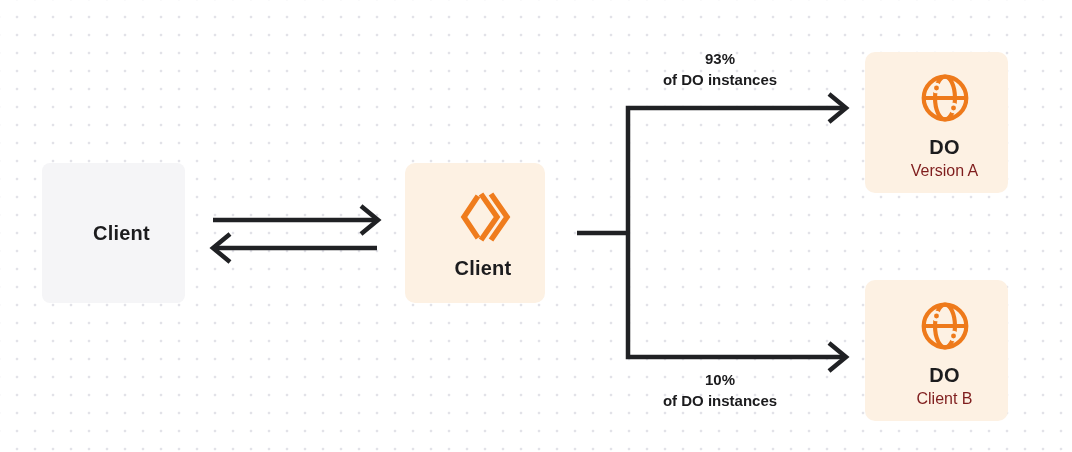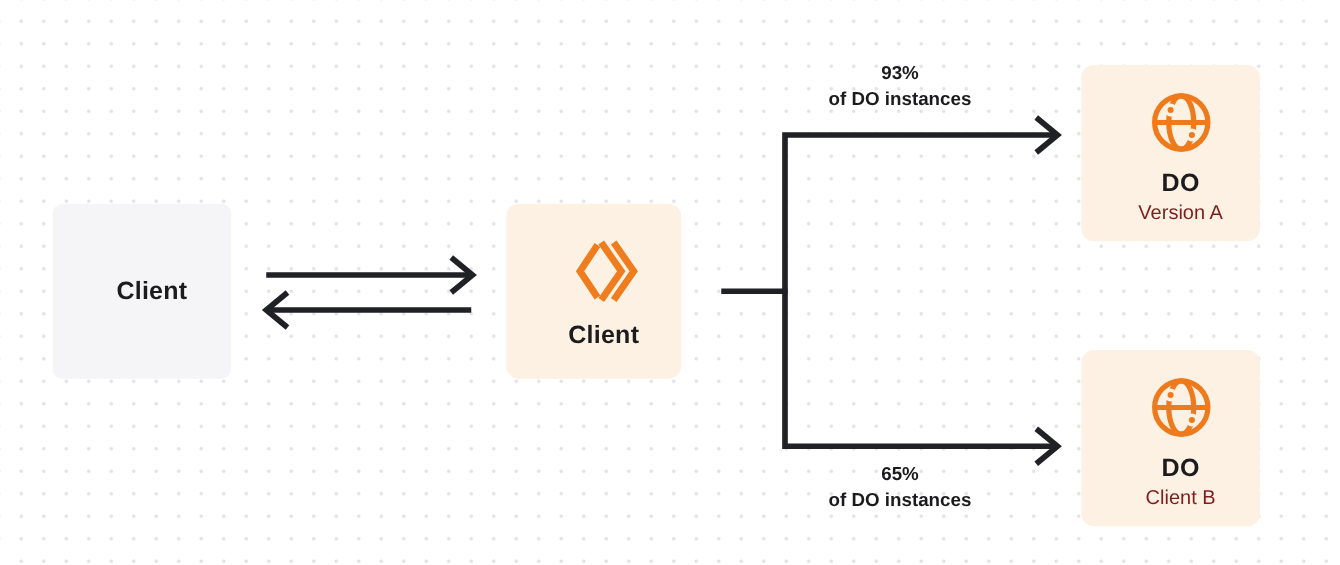--- a/index.html
+++ b/index.html
@@ -158,17 +158,17 @@
     <span class="node-label do-title">DO</span>
     <span class="node-subtitle">Client B</span>
   </div>
 
   <div class="edge-label edge-label-top">
     <div>93%</div>
     <div>of DO instances</div>
   </div>
 
   <div class="edge-label edge-label-bottom">
-    <div>65%</div>
+    <div>10%</div>
     <div>of DO instances</div>
   </div>
 
 </div>
 
 </body></html>

